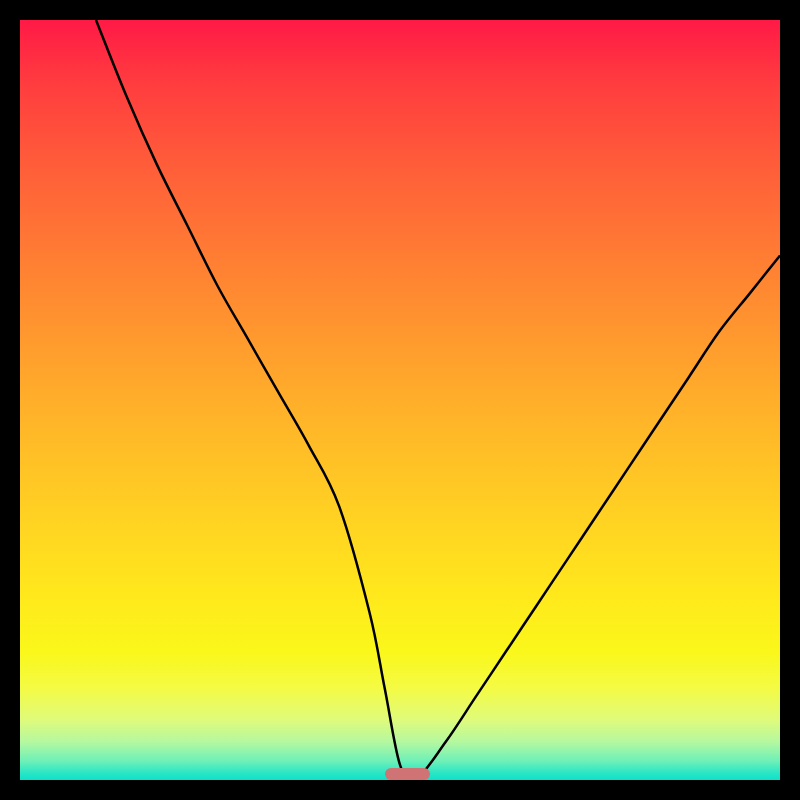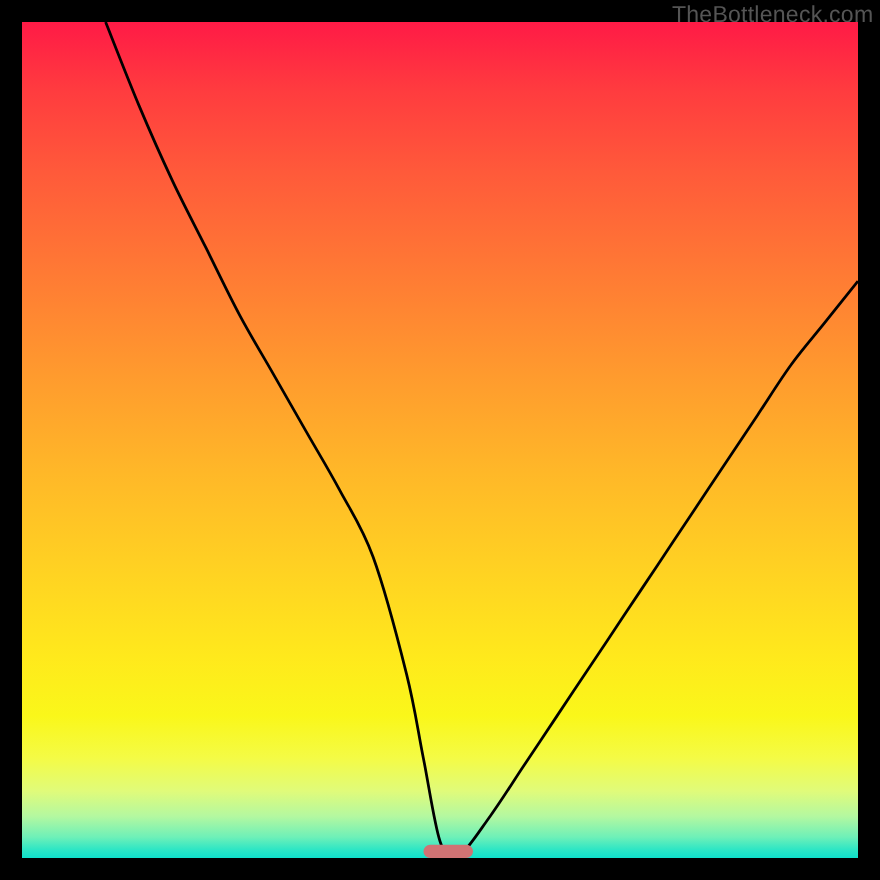--- a/index.html
+++ b/index.html
@@ -62,21 +62,20 @@
     position: absolute;
     height: 12px;
     border-radius: 6px;
     background: #d07374;
   }
 </style>
 </head>
 <body>
 
 <div class="frame">
-  <div class="attribution">TheBottleneck.com</div>
 
   <div class="plot-area">
     <svg class="svg-layer" viewBox="0 0 760 760" preserveAspectRatio="none">
       <path id="curve-path" d="M 76.00 0.00 C 81.07 12.67, 96.27 51.93, 106.40 76.00 C 116.53 100.07, 126.67 122.87, 136.80 144.40 C 146.93 165.93, 157.07 184.93, 167.20 205.20 C 177.33 225.47, 187.47 247.00, 197.60 266.00 C 207.73 285.00, 217.87 301.47, 228.00 319.20 C 238.13 336.93, 248.27 354.67, 258.40 372.40 C 268.53 390.13, 278.67 406.60, 288.80 425.60 C 298.93 444.60, 309.07 458.53, 319.20 486.40 C 329.33 514.27, 342.00 562.40, 349.60 592.80 C 357.20 623.20, 359.73 643.47, 364.80 668.80 C 369.87 694.13, 374.93 729.60, 380.00 744.80 C 385.07 760.00, 387.60 763.80, 395.20 760.00 C 402.80 756.20, 415.47 735.93, 425.60 722.00 C 435.73 708.07, 445.87 691.60, 456.00 676.40 C 466.13 661.20, 476.27 646.00, 486.40 630.80 C 496.53 615.60, 506.67 600.40, 516.80 585.20 C 526.93 570.00, 537.07 554.80, 547.20 539.60 C 557.33 524.40, 567.47 509.20, 577.60 494.00 C 587.73 478.80, 597.87 463.60, 608.00 448.40 C 618.13 433.20, 628.27 418.00, 638.40 402.80 C 648.53 387.60, 658.67 372.40, 668.80 357.20 C 678.93 342.00, 689.07 325.53, 699.20 311.60 C 709.33 297.67, 719.47 286.27, 729.60 273.60 C 739.73 260.93, 754.93 241.93, 760.00 235.60" fill="none" stroke="#000" stroke-width="2.5"></path>
     </svg>
     <div id="min-marker" class="marker" style="left: 364.8px; top: 747.92px; width: 45.6px; background: rgb(208, 115, 116);"></div>
   </div>
 </div>
 
 </body></html>

